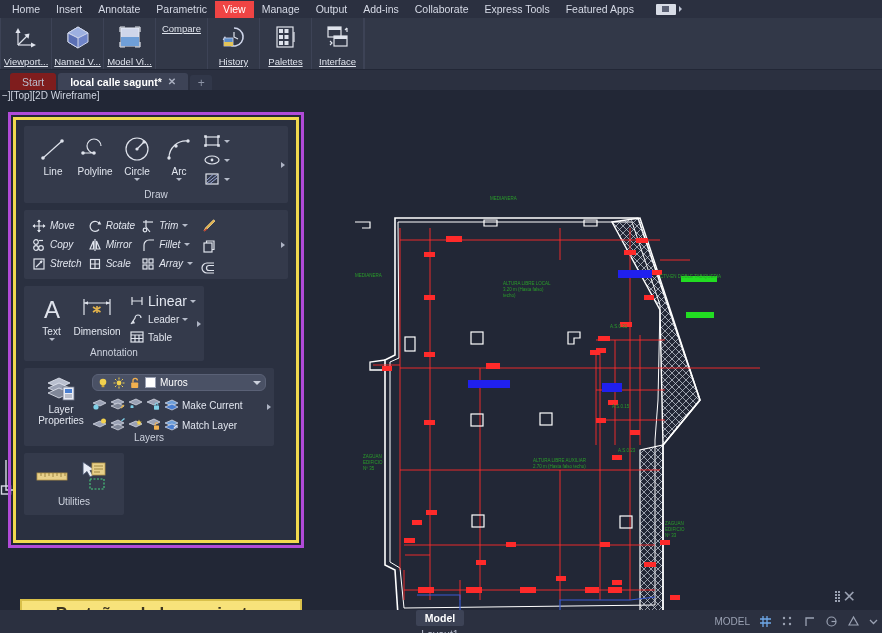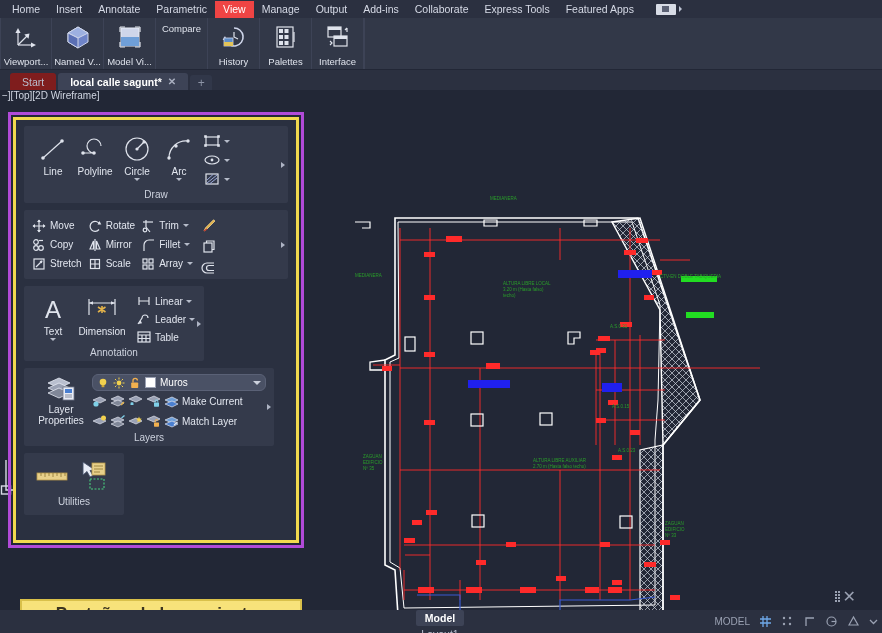--- a/index.html
+++ b/index.html
@@ -42,20 +42,21 @@
     border-bottom: 1px solid #222736;
   }
   .rb-btn {
     width: 52px;
     display: flex; flex-direction: column;
     align-items: center; justify-content: flex-end;
     padding-bottom: 2px;
     font-size: 9.5px; color: #dfe3ec;
     border-right: 1px solid #3d4356;
     position: relative;
+    text-decoration: underline;
   }
   .rb-btn:first-child { border-left: 1px solid #3d4356; }
   .rb-btn .gl { flex:1; display:flex; align-items:center; justify-content:center; }
   .rb-btn .lbl { white-space: nowrap; overflow:hidden; text-overflow: clip; max-width:50px; text-align:center;}
   .rb-sep { width: 1px; background: #3d4356; }
   .rb-btn.compare { justify-content: flex-start; padding-top: 5px; }
 
   
   .filetabs {
     height: 20px; background: #2b3040;
@@ -125,21 +126,21 @@
     width:42px; display:flex; flex-direction:column; align-items:center;
     font-size:10px; color:#e2e6ef;
   }
   .big-tool .ic { height:34px; display:flex; align-items:center; justify-content:center; }
   .big-tool .dn { width:0;height:0;border-top:3px solid #b6bcca;border-left:3px solid transparent;border-right:3px solid transparent;margin-top:1px;}
   .mini-col { display:flex; flex-direction:column; gap:1px; padding-left:3px; }
   .mini-row { display:flex; align-items:center; gap:3px; height:18px; }
   .mini-caret { width:0;height:0;border-top:3px solid #b6bcca;border-left:3px solid transparent;border-right:3px solid transparent;}
 
   
-  .mod-grid { display:flex; padding:2px 2px 0; }
+  .mod-grid { display:flex; padding:2px 2px 0;font-style:italic; }
   .mod-col { display:flex; flex-direction:column; }
   .mod-item {
     display:flex; align-items:center; gap:4px;
     height:19px; font-size:10px; color:#e2e6ef; padding-right:6px; white-space:nowrap;
   }
   .mod-icons { display:flex; flex-direction:column; gap:2px; padding-left:2px;}
   .mod-ic-cell { height:19px; display:flex; align-items:center; }
 
   
   .ann-row { display:flex; align-items:flex-start; padding:2px 2px 0; }
@@ -150,21 +151,21 @@
   .lay-big { width:58px; display:flex; flex-direction:column; align-items:center; font-size:10px; color:#e2e6ef; line-height:11px;}
   .lay-big .ic { height:30px; display:flex; align-items:center; justify-content:center;}
   .lay-right { flex:1; padding-left:2px; }
   .layer-combo {
     height:17px; background:#4a5165; border:1px solid #5a6176; border-radius:6px;
     display:flex; align-items:center; gap:4px; padding:0 4px; font-size:10px; color:#ffffff;
   }
   .layer-combo .swatch { width:11px;height:11px;background:#ffffff;border:1px solid #9aa0b2; }
   .layer-combo .name { flex:1; }
   .combo-caret { width:0;height:0;border-top:4px solid #ccd1dd;border-left:4px solid transparent;border-right:4px solid transparent;}
-  .lay-icons-row { display:flex; align-items:center; gap:3px; height:20px; font-size:10px; color:#e2e6ef; }
+  .lay-icons-row { display:flex; align-items:flex-end; gap:3px; height:20px; font-size:10px; color:#e2e6ef; }
 
   
   .panel.utilities { height: 62px; overflow:hidden; }
   .util-row { display:flex; gap:10px; padding:4px 6px 0; align-items:flex-start;}
 
   
   .callout {
     position:absolute;
     background:#f7e27a;
     border:2px solid #d9c04a;
@@ -718,21 +719,21 @@
             </span>
             <span>Dimension</span>
           </div>
           <div class="ann-mini">
             <div class="mini-row">
               <span>
                   <svg width="16" height="14" viewBox="0 0 16 14">
                     <path class="sline" d="M3 3 L3 11 M13 3 L13 11 M3 7 L13 7"></path>
                   </svg>
                 </span>
-              <span style="font-size:10px;color:#e2e6ef">Linear</span>
+              <span style="font-size:14px;color:#e2e6ef">Linear</span>
               <span class="mini-caret"></span>
             </div>
             <div class="mini-row">
               <span>
                   <svg width="16" height="14" viewBox="0 0 16 14">
                     <path class="sline" d="M2 12 L6 6 a3 3 0 1 1 6 0"></path>
                     <path class="sdot" d="M2 12 l4 -0.8 l-1.4 -2.6 z" stroke="none"></path>
                   </svg>
                 </span>
               <span style="font-size:10px;color:#e2e6ef">Leader</span>

